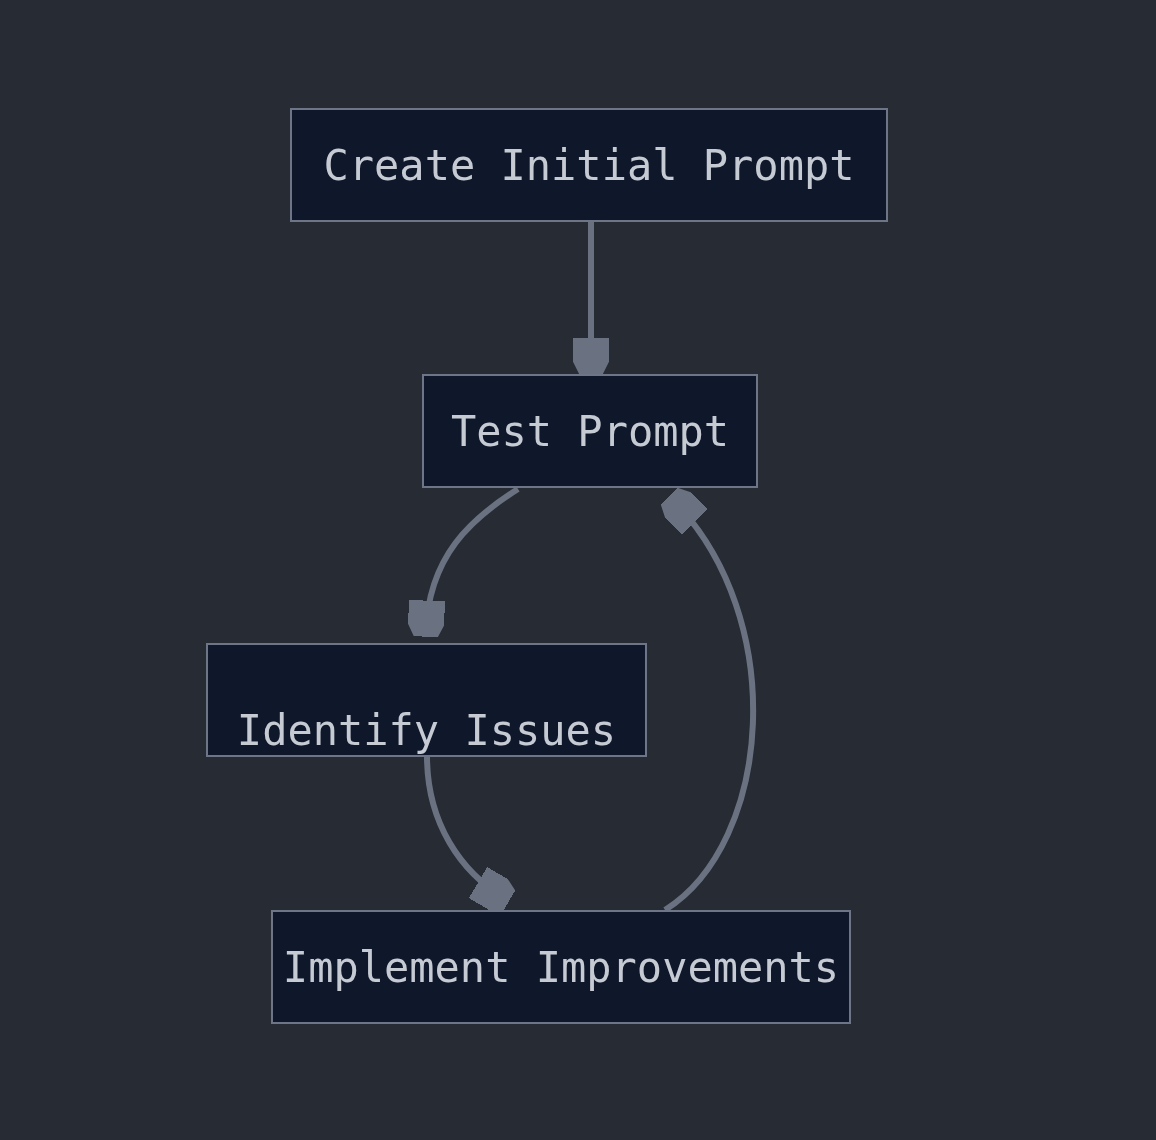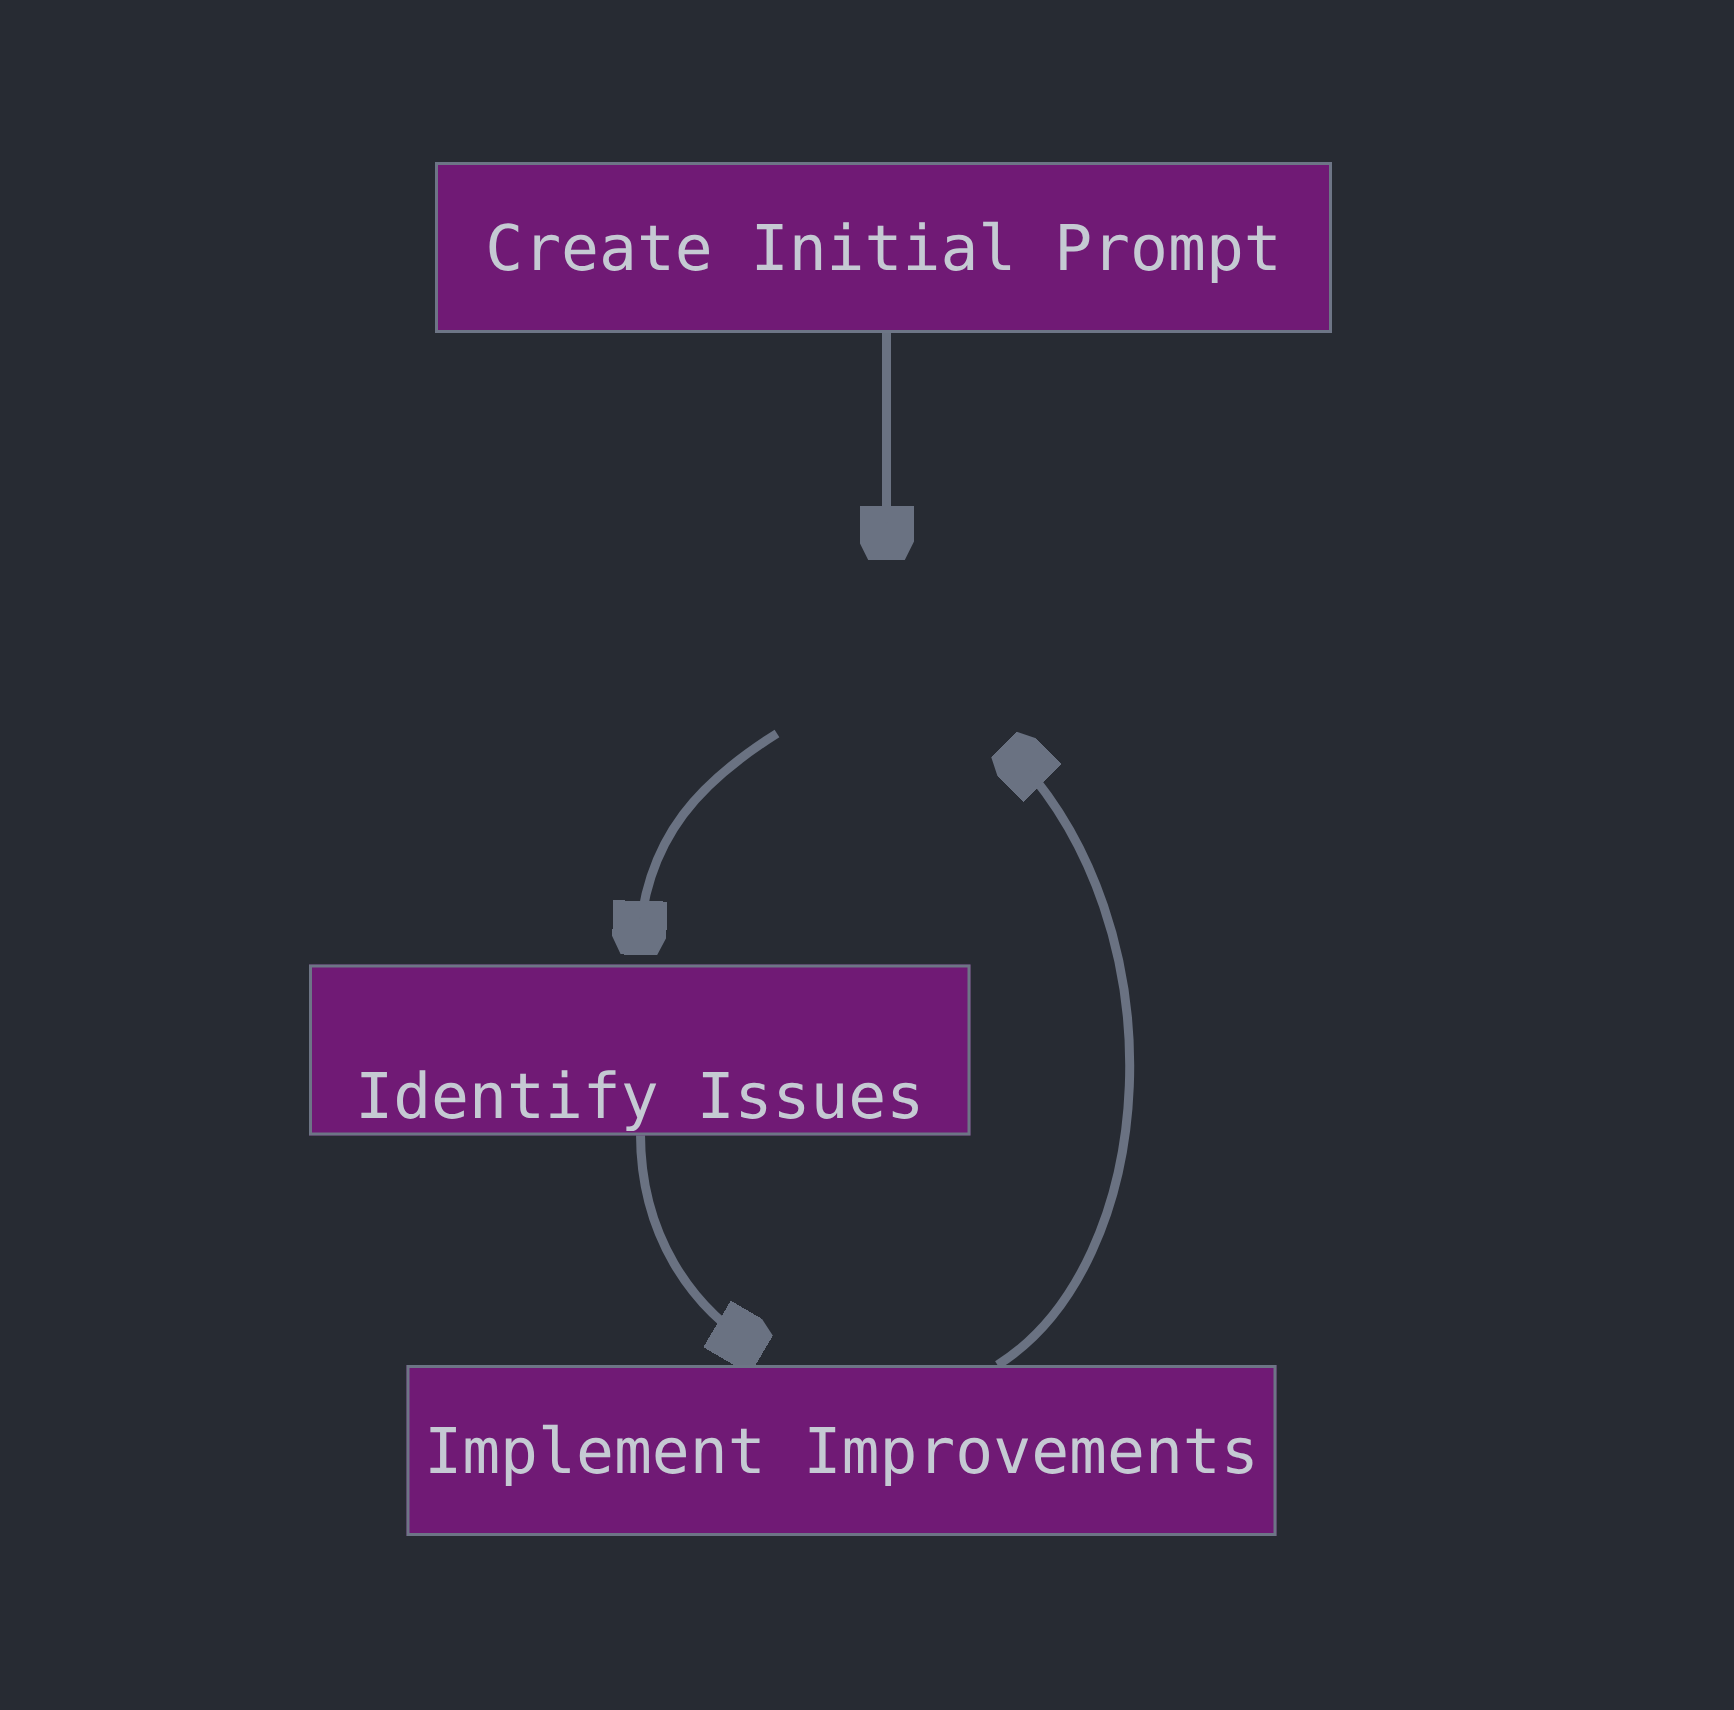--- a/index.html
+++ b/index.html
@@ -25,21 +25,21 @@
     height: 1140px;
   }
   .edges path {
     fill: none;
     stroke: #6a7282;
     stroke-width: 6px;
   }
   .node {
     position: absolute;
     box-sizing: border-box;
-    background: #701a75;
+    background: #0f172a;
     border: 2px solid #6d7586;
     display: flex;
     align-items: center;
     justify-content: center;
     color: #c5cad3;
     font-size: 42px;
     white-space: nowrap;
   }
   .node-create    { left: 290px; top: 108px;  width: 598px; height: 114px; }
   .node-test      { left: 422px; top: 374px;  width: 336px; height: 114px; }
@@ -64,20 +64,23 @@
 
     <path d="M 427 756 C 427 822, 460 872, 506 899" marker-end="url(#arrow)"></path>
 
     <path d="M 665 910 C 772 843, 790 618, 672 499" marker-end="url(#arrow)"></path>
   </svg>
 
   <div class="node node-create">
     <span>Create Initial Prompt</span>
   </div>
 
+  <div class="node node-test">
+    <span>Test Prompt</span>
+  </div>
 
   <div class="node node-identify">
     <span>Identify Issues</span>
   </div>
 
   <div class="node node-implement">
     <span>Implement Improvements</span>
   </div>
 
 </div>

